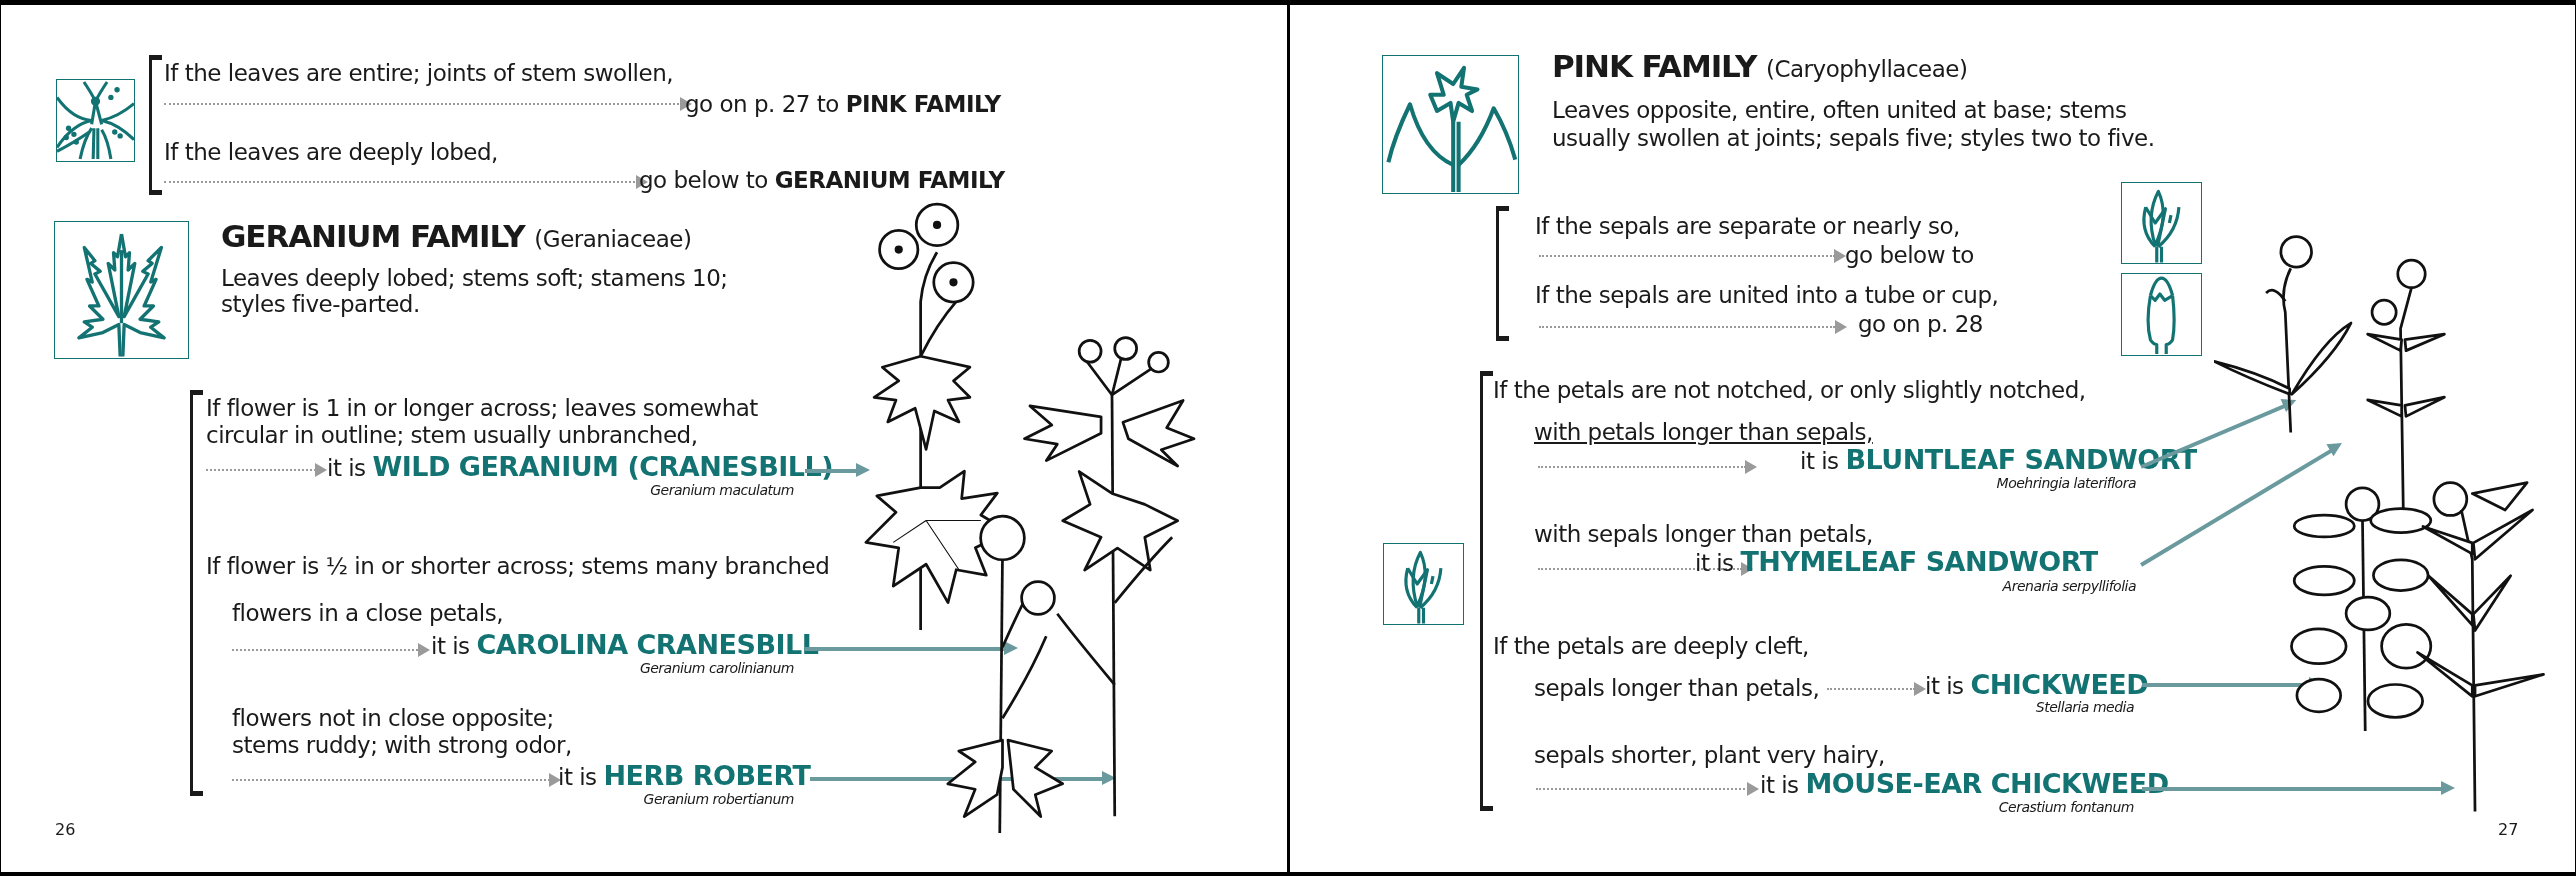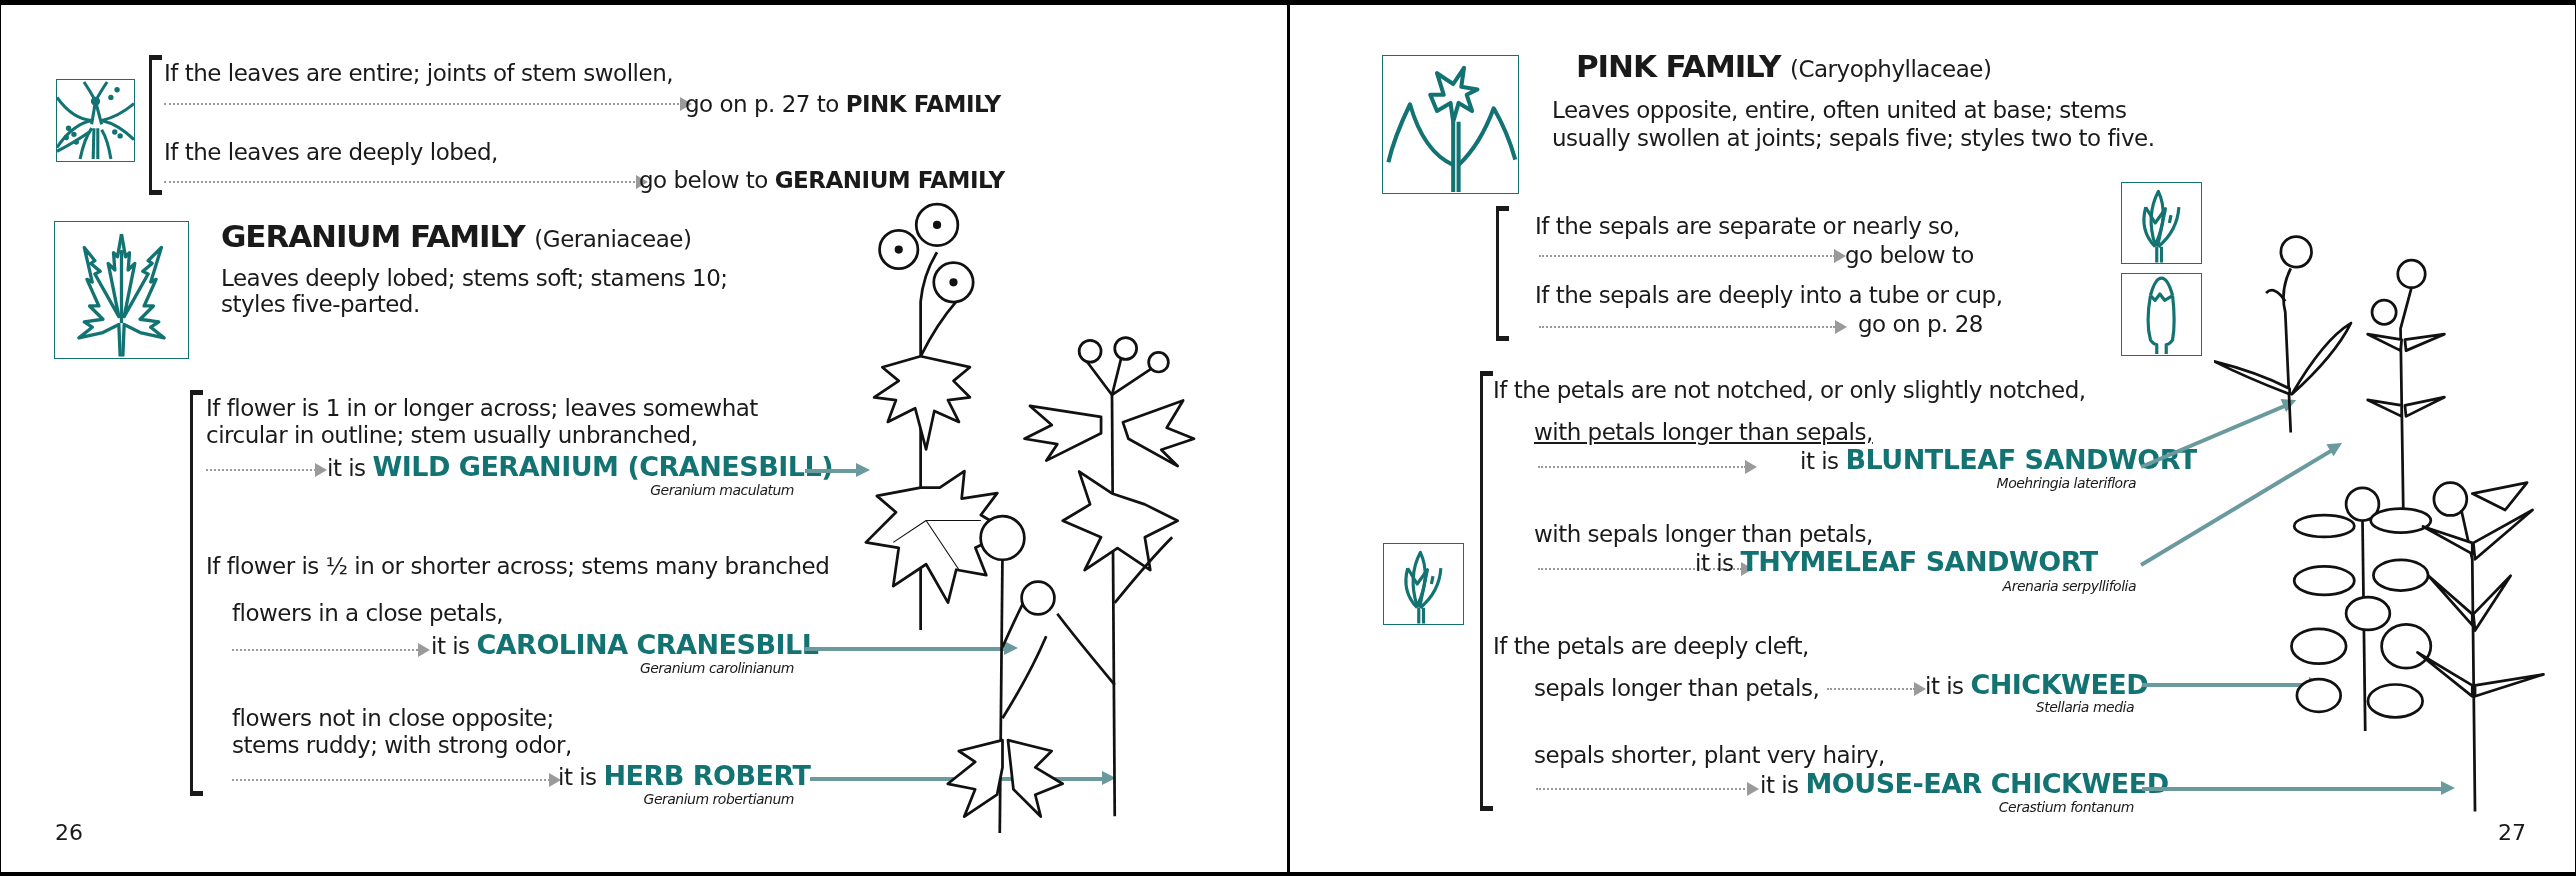--- a/index.html
+++ b/index.html
@@ -17,21 +17,21 @@
   .heading .paren { font-weight:normal; font-size:23px; letter-spacing:-0.5px; }
   .bracket { position:absolute; border-left:3.8px solid #1a1a1a; border-top:5px solid #1a1a1a; border-bottom:5px solid #1a1a1a; width:13px; box-sizing:border-box; }
   .dots { position:absolute; height:0; border-top:2.7px dotted #9a9a9a; }
   .dot-arrow { position:absolute; width:0; height:0; border-top:7.1px solid transparent; border-bottom:7.1px solid transparent; border-left:12px solid #9a9a9a; }
   .pointer { position:absolute; height:3.8px; background:#6a9a9e; transform-origin:0 50%; }
   .pointer::after { content:""; position:absolute; right:-10px; top:-6px; width:0; height:0;
                     border-top:7.7px solid transparent; border-bottom:7.7px solid transparent; border-left:14.3px solid #6a9a9e; }
   .icon-box { position:absolute; border:1.6px solid #137373; box-sizing:border-box; background:#fff; }
   .icon-box svg { width:100%; height:100%; display:block; }
   .plant svg { width:100%; height:100%; display:block; }
-  .pagenum { font-size:22px; }
+  .pagenum { font-size:16px; }
 </style>
 </head>
 <body>
 
 <div class="frame"></div>
 <div class="spine"></div>
 
 <div>
 
   <div class="icon-box" style="left:56px; top:79px; width:79px; height:83px;">
@@ -171,34 +171,34 @@
 
   <div class="icon-box" style="left:1382px; top:55px; width:137px; height:139px;">
     <svg viewBox="0 0 100 100" fill="none" stroke="#137373" stroke-width="3" stroke-linejoin="round">
       <path d="M40 12 L45 28 L35 28 L40 40 L50 34 L52 48 L56 34 L66 40 L62 28 L70 24 L58 22 L60 8 L52 20 Z"></path>
       <path d="M52 48 L52 100 M56 48 L56 100"></path>
       <path d="M52 80 Q30 70 20 35 Q8 60 4 78"></path>
       <path d="M56 80 Q72 65 82 38 Q92 55 98 76"></path>
     </svg>
   </div>
 
-  <div class="abs heading" style="left:1552px; top:48px;margin-left:24px;">
+  <div class="abs heading" style="left:1552px; top:48px;">
     <span>PINK FAMILY</span>
     <span class="paren">(Caryophyllaceae)</span>
   </div>
   <div class="abs txt" style="left:1552px; top:96px;">Leaves opposite, entire, often united at base; stems</div>
   <div class="abs txt" style="left:1552px; top:124px;">usually swollen at joints; sepals five; styles two to five.</div>
 
   <div class="bracket" style="left:1496px; top:206px; height:135px;"></div>
   <div class="abs txt" style="left:1535px; top:212px;">If the sepals are separate or nearly so,</div>
   <div class="dots" style="left:1539px; top:255px; width:296px;"></div>
   <div class="dot-arrow" style="left:1834px; top:249px;"></div>
   <div class="abs txt" style="left:1845px; top:241px;">go below to</div>
 
-  <div class="abs txt" style="left:1535px; top:281px;">If the sepals are deeply into a tube or cup,</div>
+  <div class="abs txt" style="left:1535px; top:281px;">If the sepals are united into a tube or cup,</div>
   <div class="dots" style="left:1539px; top:326px; width:296px;"></div>
   <div class="dot-arrow" style="left:1835px; top:320px;"></div>
   <div class="abs txt" style="left:1858px; top:310px;">go on p. 28</div>
 
   <div class="icon-box" style="left:2121px; top:182px; width:81px; height:82px;">
     <svg viewBox="0 0 100 100" fill="none" stroke="#137373" stroke-width="4" stroke-linejoin="round">
       <path d="M46 10 Q30 40 42 78 Q60 40 46 10 Z"></path>
       <path d="M30 30 Q22 60 42 80 M30 30 L42 50 L55 32 L45 80"></path>
       <path d="M72 30 Q70 60 46 80 M62 40 L60 50"></path>
       <path d="M44 80 L44 100 M50 80 L50 100"></path>

